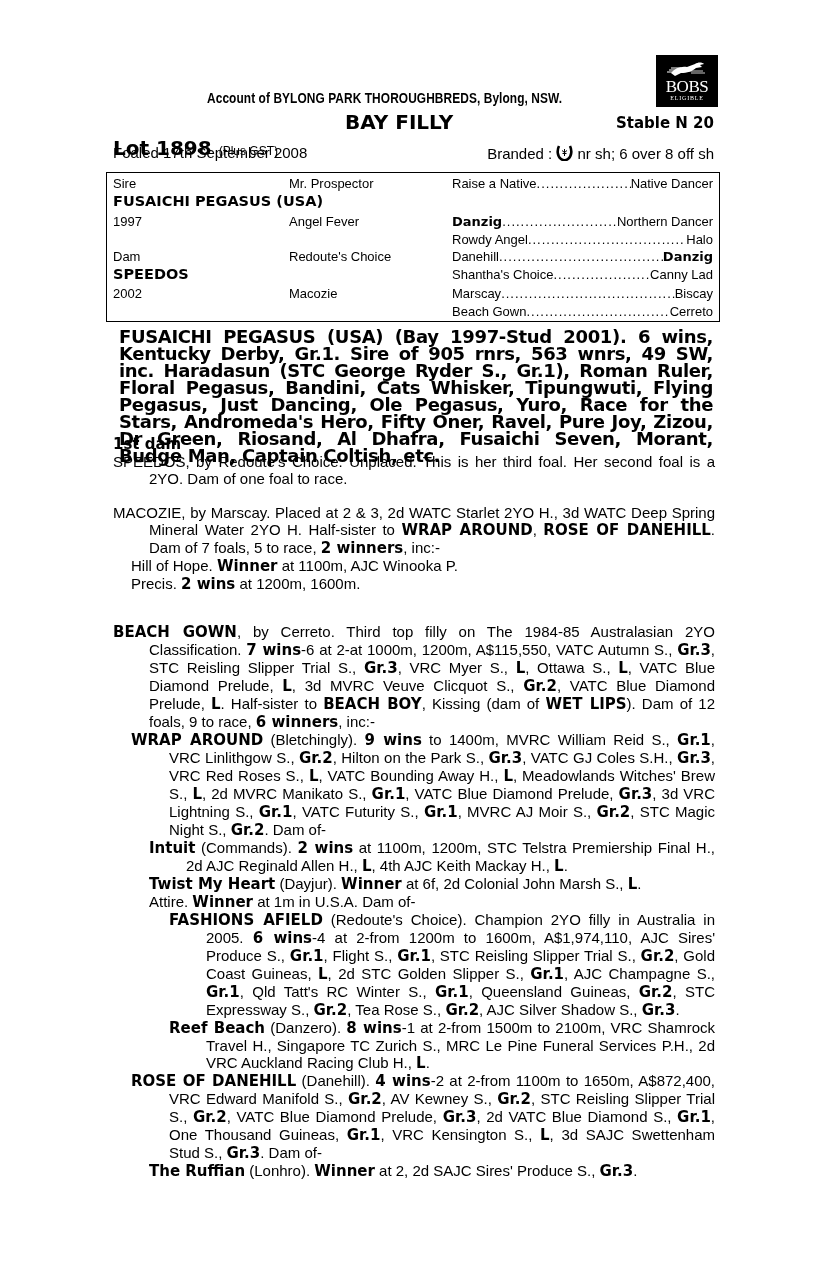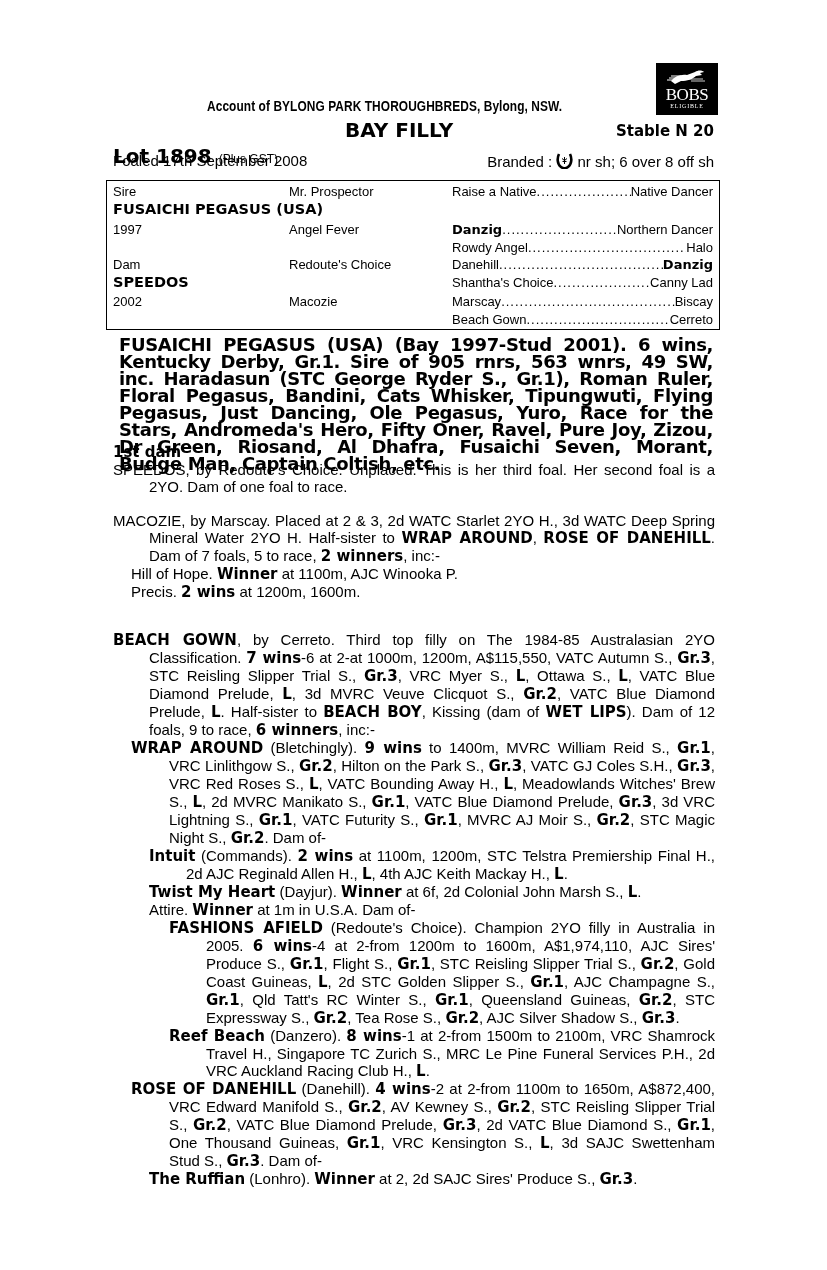--- a/index.html
+++ b/index.html
@@ -1,17 +1,17 @@
 <!DOCTYPE html>
 <html><head>
   <meta charset="utf-8">
   <style>
     html, body { margin: 0; padding: 0; background: #ffffff; }
     body { width: 827px; height: 1270px; position: relative; overflow: hidden; color: #000; font-family: "Liberation Sans", sans-serif; }
-    .page { position: absolute; left: 0; top: 8px; width: 827px; height: 1247px; }
+    .page { position: absolute; left: 0; top: 0; width: 827px; height: 1247px; }
 
     .logo { position: absolute; left: 656px; top: 55px; width: 62px; height: 52px; background: #000; color: #fff; text-align: center; }
     .logo svg { display: block; margin: 4px auto 0; }
     .logo .bobs { font-family: "Liberation Serif", serif; font-size: 17px; line-height: 15px; letter-spacing: -0.5px; }
     .logo .elig { font-family: "Liberation Serif", serif; font-size: 6px; letter-spacing: 0.8px; line-height: 8px; }
 
     .account { position: absolute; left: 207px; top: 90px; font-weight: bold; font-size: 14px; transform: scaleX(0.85); transform-origin: left top; white-space: nowrap; letter-spacing: 0.1px; }
 
     .lot { position: absolute; left: 113px; top: 110px; font-family: "DejaVu Sans", sans-serif; font-weight: bold; font-size: 20px; white-space: nowrap; margin-top: 26px; }
     .lot .gst { font-family: "Liberation Sans", sans-serif; font-weight: normal; font-size: 12px; }

